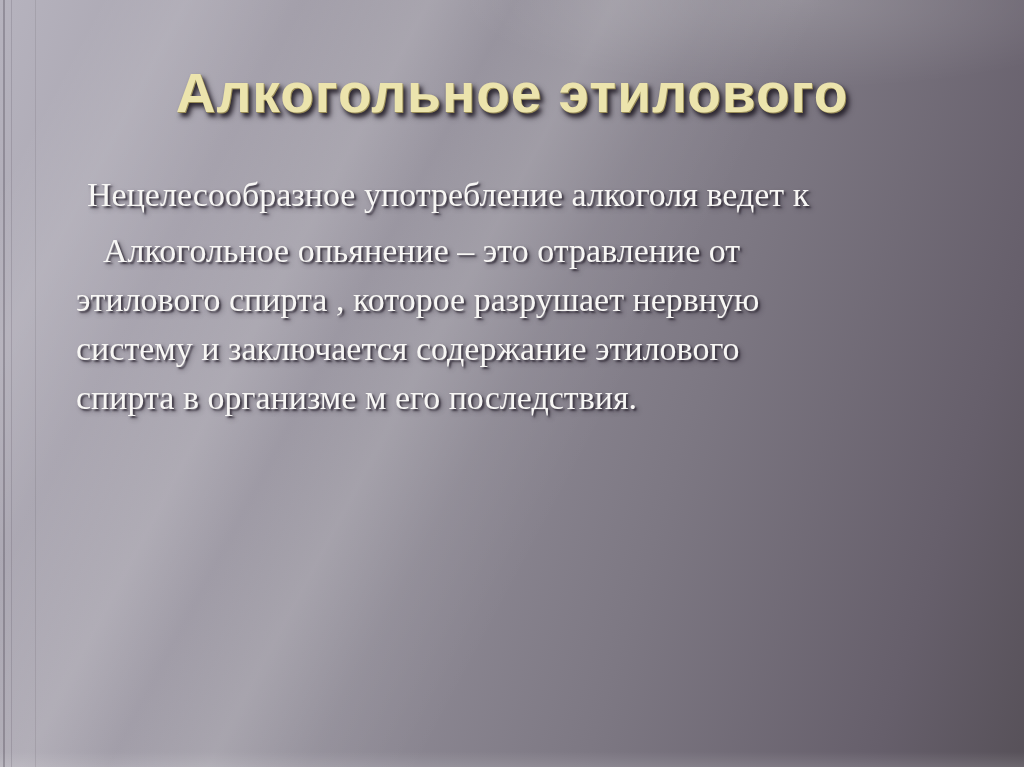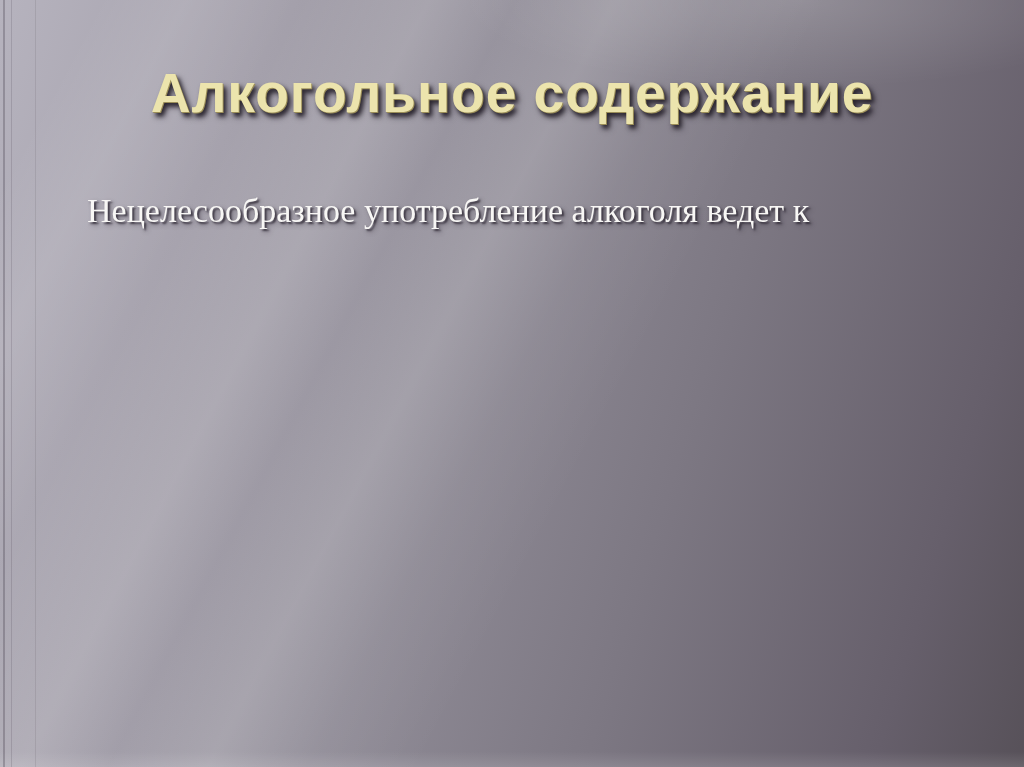--- a/index.html
+++ b/index.html
@@ -63,21 +63,21 @@
     color: #ece4ad;
     text-shadow:
       1px 1px 0 #9a8d58,
       3px 4px 4px rgba(38,33,42,0.95),
       4px 5px 6px rgba(38,33,42,0.55);
   }
 
   .body-text {
     position: absolute;
     left: 76px;
-    top: 186px;
+    top: 170px;
     width: 868px;
     font-size: 34px;
     line-height: 49px;
     color: #f8f7f5;
     text-shadow:
       2px 2px 2px rgba(48,42,54,0.85),
       3px 3px 5px rgba(48,42,54,0.45);
   }
 
   .paragraph { margin: 0 0 7px 0; }
@@ -87,21 +87,27 @@
 </style>
 </head>
 <body>
 
 <div class="slide">
 
   <div class="pinstripe s1"></div>
   <div class="pinstripe s2"></div>
   <div class="pinstripe s3"></div>
 
-  <div class="slide-title">Алкогольное содержание</div>
+  <div class="slide-title">Алкогольное этилового</div>
 
   <div class="body-text">
     <div class="paragraph">
       <div class="line indent-1">Нецелесообразное употребление алкоголя ведет к</div>
+    </div>
+    <div class="paragraph">
+      <div class="line indent-2">Алкогольное опьянение – это отравление от</div>
+      <div class="line">этилового спирта , которое разрушает нервную</div>
+      <div class="line">систему и заключается содержание этилового</div>
+      <div class="line">спирта в организме м его последствия.</div>
     </div>
   </div>
 
 </div>
 
 </body></html>

